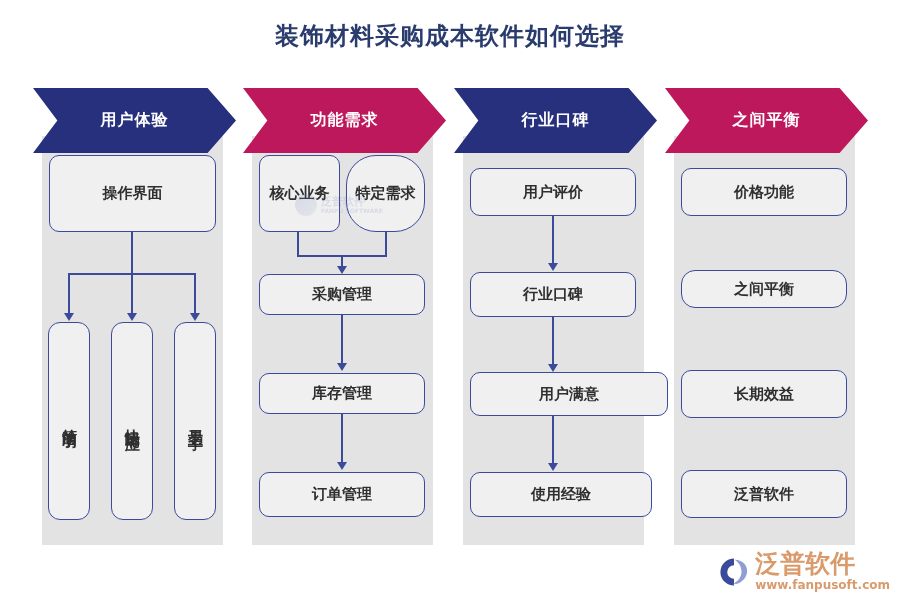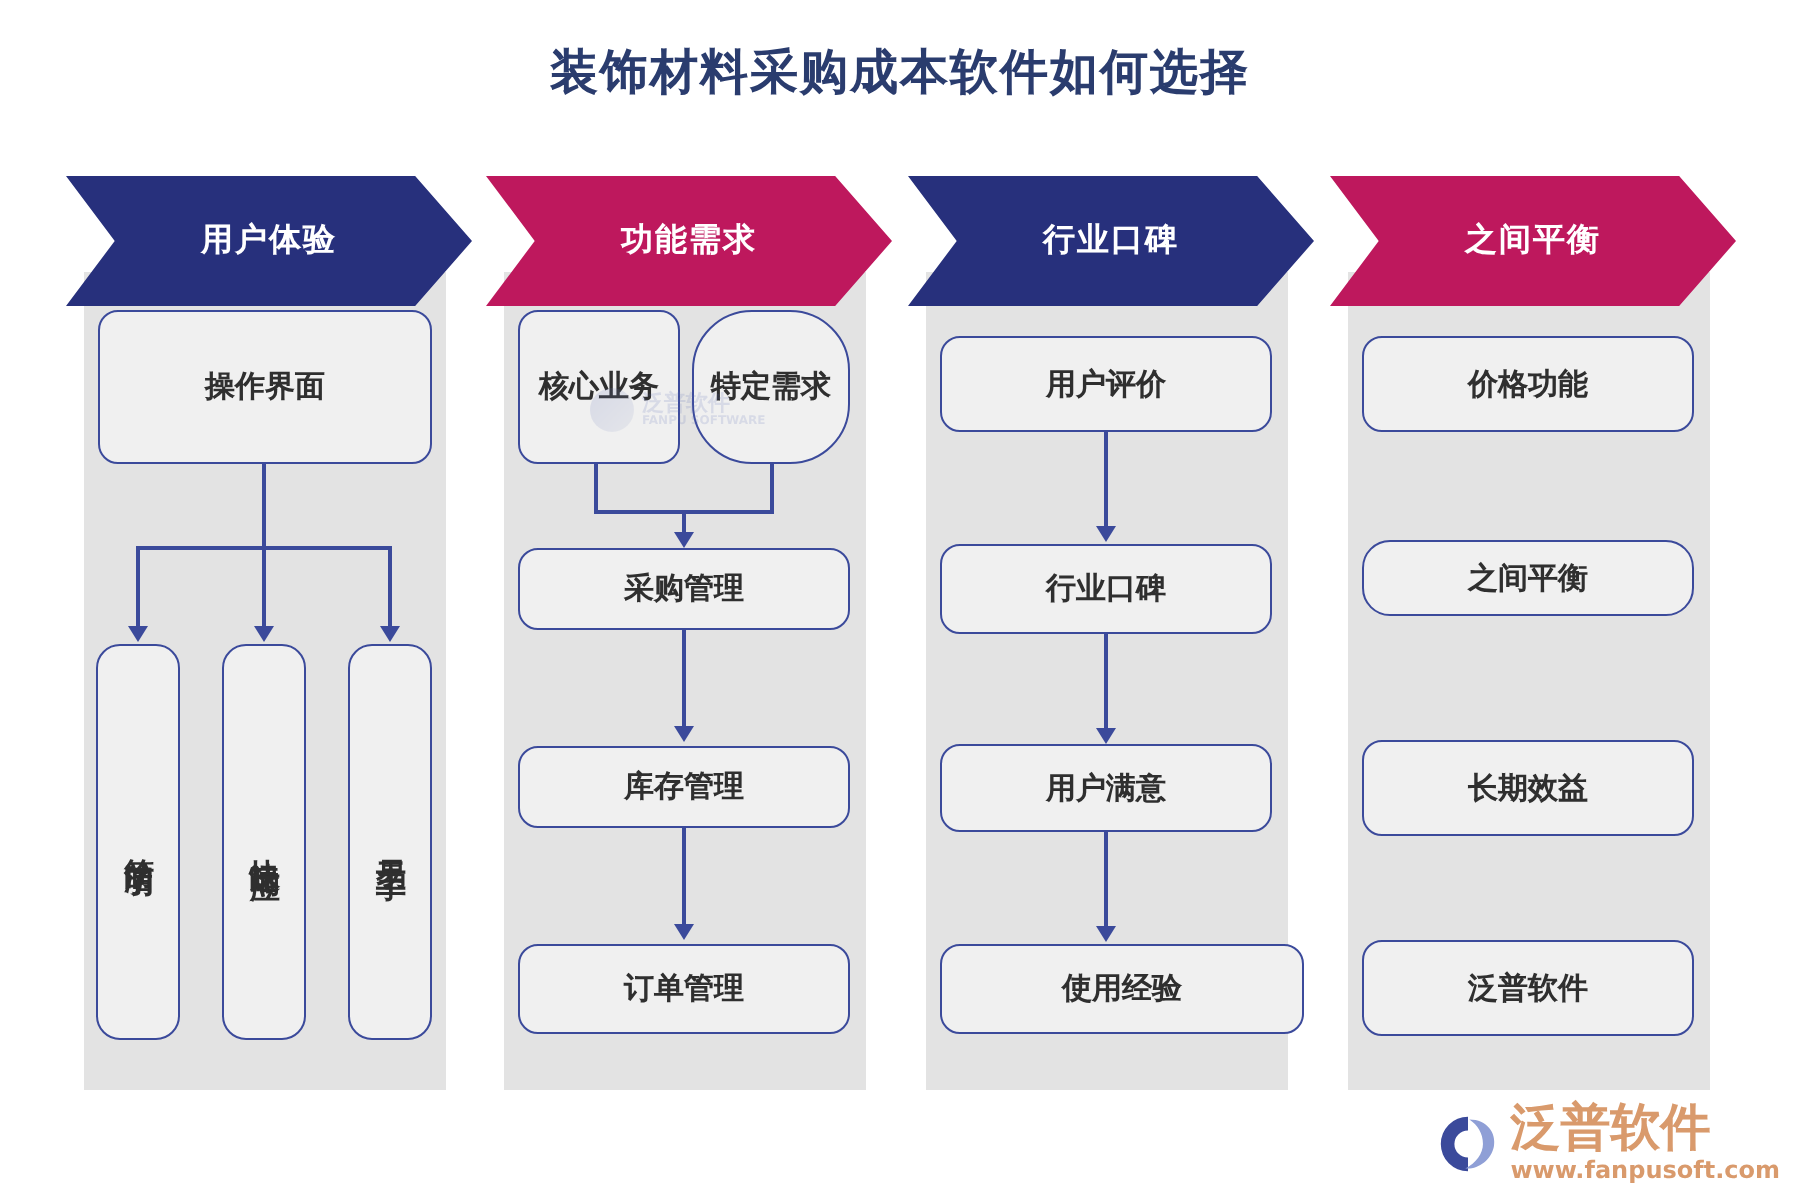--- a/index.html
+++ b/index.html
@@ -191,21 +191,21 @@
 </div>
 
 <div class="node" style="left:470px;top:168px;width:166px;height:48px;">用户评价</div>
 <div class="line vline" style="left:552px;top:216px;width:2px;height:49px;"></div>
 <div class="arrow" style="left:548px;top:263px;"></div>
 
 <div class="node" style="left:470px;top:272px;width:166px;height:45px;">行业口碑</div>
 <div class="line vline" style="left:552px;top:317px;width:2px;height:49px;"></div>
 <div class="arrow" style="left:548px;top:364px;"></div>
 
-<div class="node" style="left:470px;top:372px;width:166px;height:44px;">用户满意</div>
+<div class="node" style="left:470px;top:372px;width:198px;height:44px;">用户满意</div>
 <div class="line vline" style="left:552px;top:416px;width:2px;height:49px;"></div>
 <div class="arrow" style="left:548px;top:463px;"></div>
 
 <div class="node" style="left:470px;top:472px;width:182px;height:45px;">使用经验</div>
 
 <div class="panel" style="left:674px;top:136px;width:181px;height:409px;"></div>
 
 <div class="column" style="left:665px;width:203px;">
   <div class="chevron chev-gold">之间平衡</div>
 </div>

